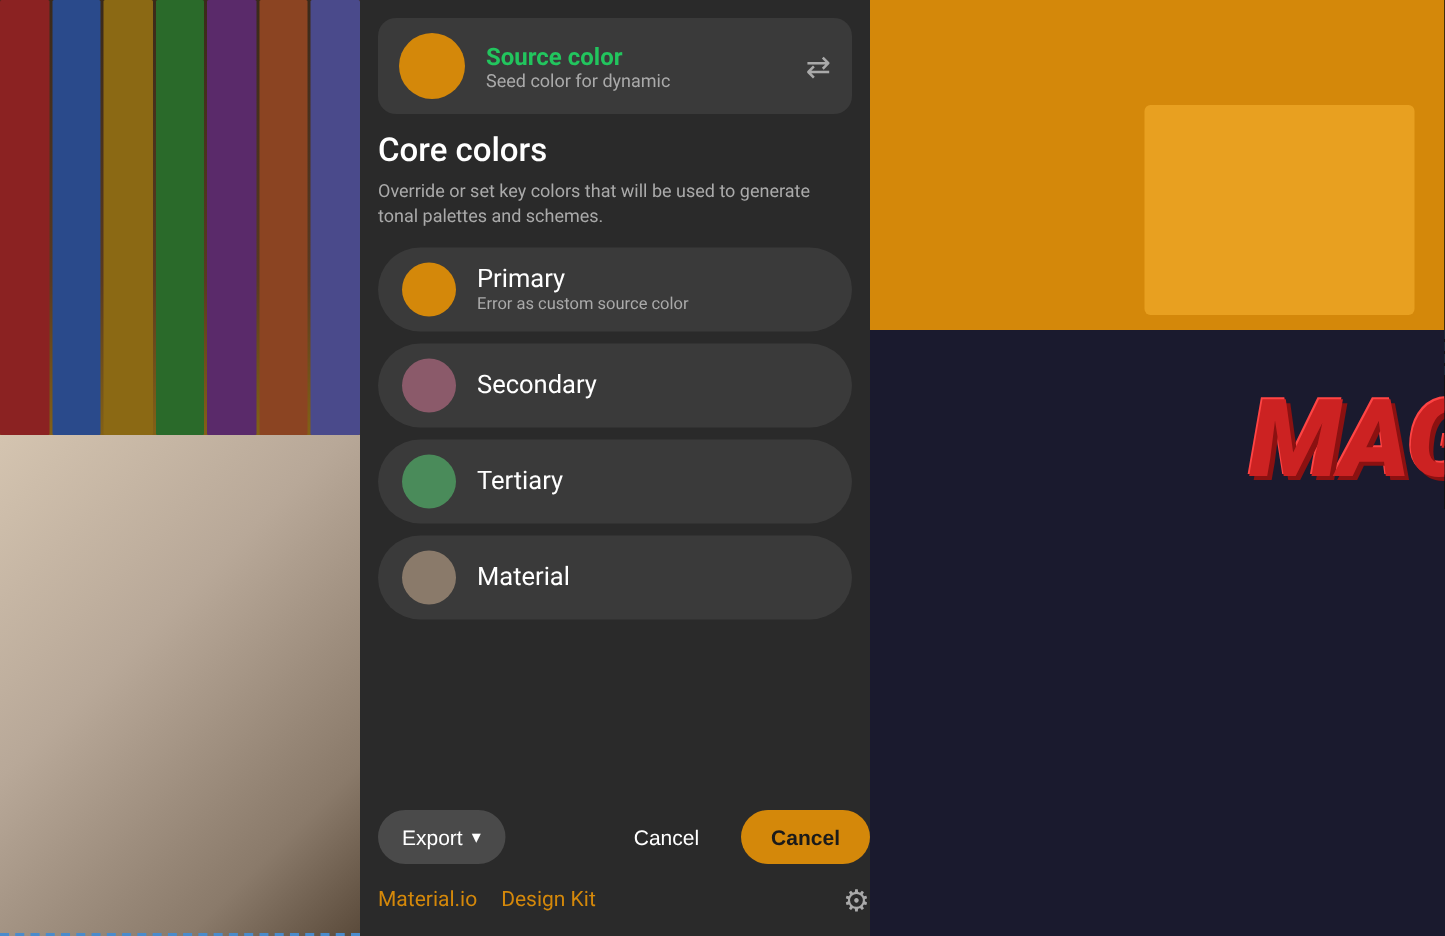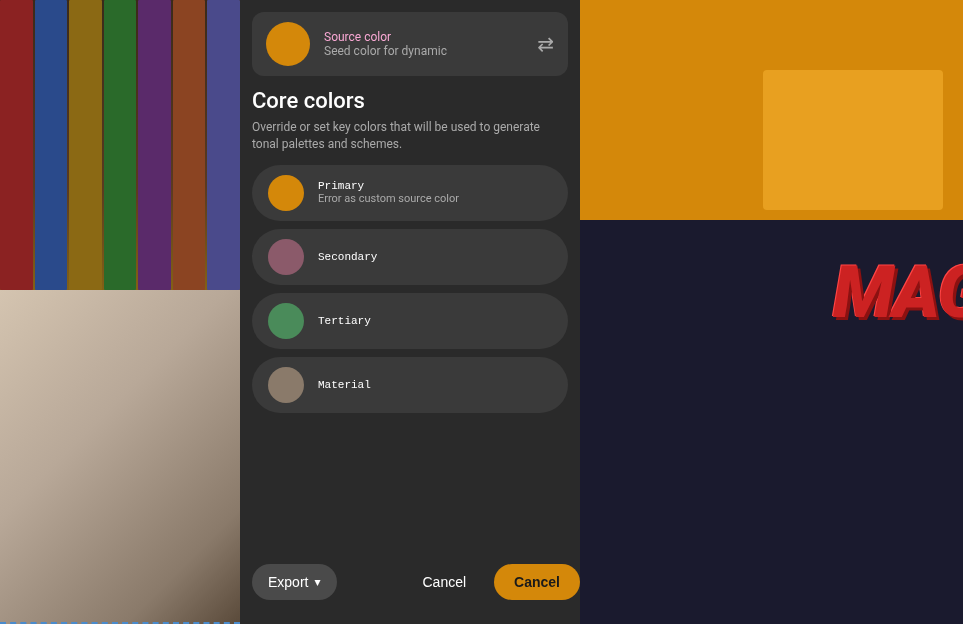--- a/index.html
+++ b/index.html
@@ -159,23 +159,23 @@
       border-radius: 50%;
       background: #D4880A;
       flex-shrink: 0;
     }
 
     .source-info {
       flex: 1;
     }
 
     .source-title {
-      font-size: 12px;
-      font-weight: 400;
-      color: #f9a8d4;
+      font-size: 16px;
+      font-weight: 700;
+      color: #22c55e;
     }
 
     .source-subtitle {
       font-size: 12px;
       color: #aaaaaa;
     }
 
     .shuffle-icon {
       color: #aaaaaa;
       font-size: 20px;
@@ -215,24 +215,23 @@
     }
 
     .color-circle {
       width: 36px;
       height: 36px;
       border-radius: 50%;
       flex-shrink: 0;
     }
 
     .color-label {
-      font-size: 11px;
+      font-size: 17px;
       color: #ffffff;
       font-weight: 400;
-      font-family: Liberation Mono, monospace;
     }
 
     .color-primary { background: #D4880A; }
     .color-secondary { background: #8B5A6A; }
     .color-tertiary { background: #4a8B5a; }
     .color-error { background: #DD4422; }
     .color-neutral { background: #8a7a6a; }
 
     
     .color-info { display: flex; flex-direction: column; }
@@ -404,14 +403,19 @@
   <div class="bottom-bar">
     <div class="button-row">
       <button class="export-btn">
         <span>Export</span>
         <span class="export-chevron">▾</span>
       </button>
       <div class="spacer"></div>
       <button class="cancel-btn">Cancel</button>
       <button class="update-btn">Cancel</button>
     </div>
+    <div class="links-row">
+      <a class="link-text">Material.io</a>
+      <a class="link-text">Design Kit</a>
+      <span class="gear-icon">⚙</span>
+    </div>
   </div>
 </div>
 
 </body></html>

